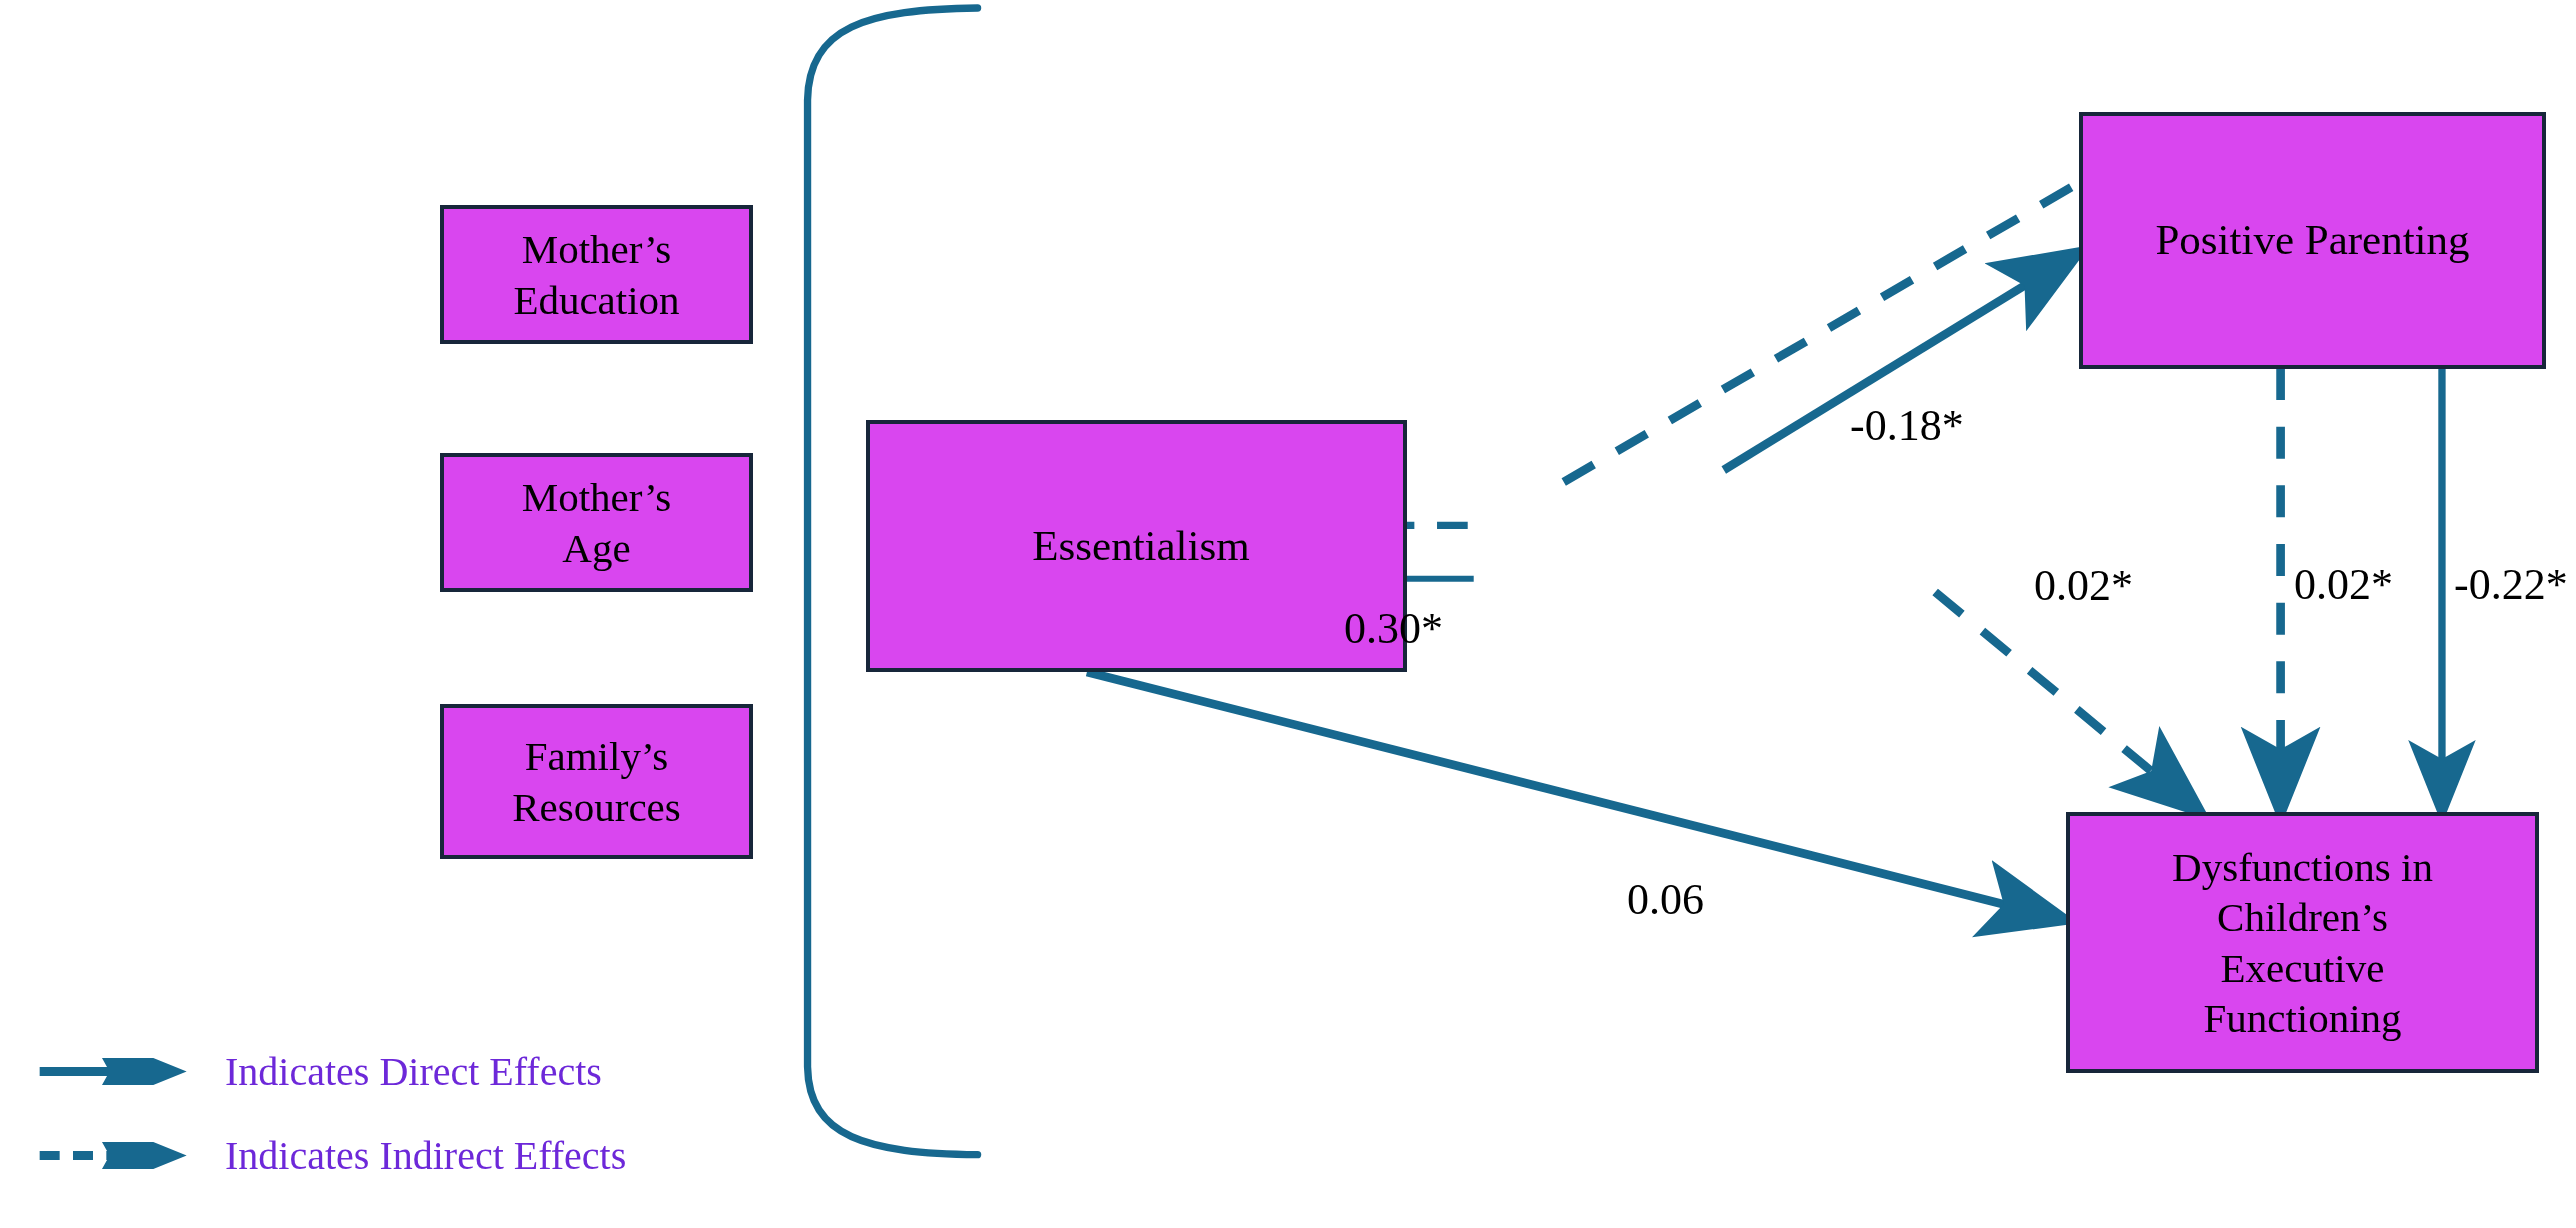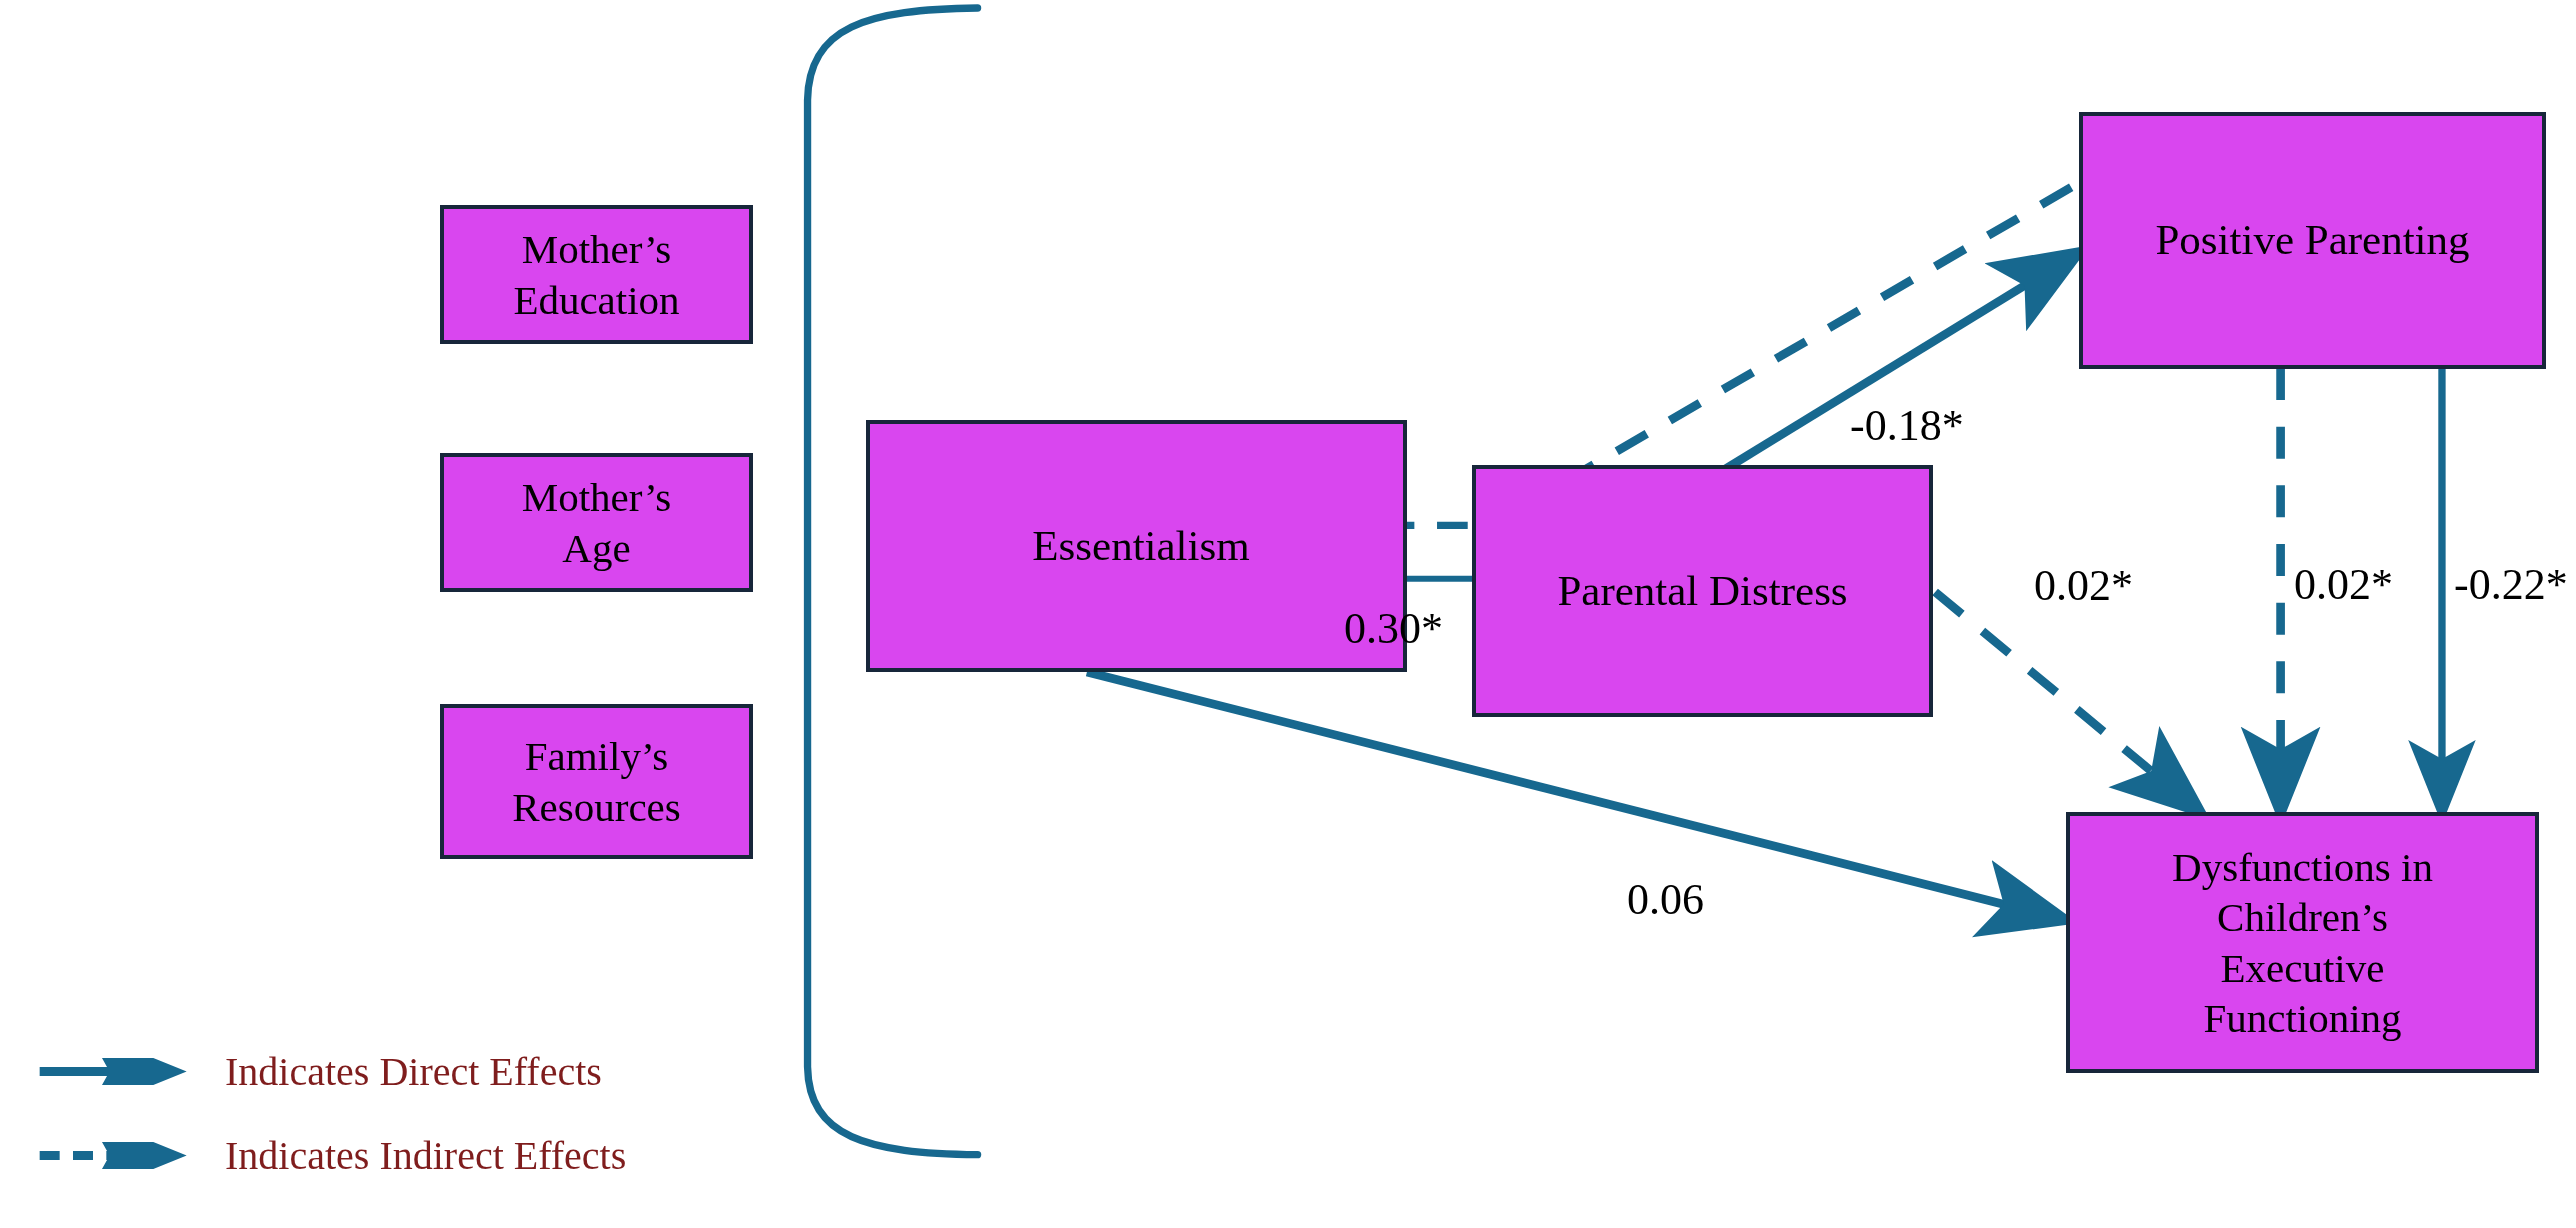--- a/index.html
+++ b/index.html
@@ -49,21 +49,21 @@
     background: transparent;
   }
   .legend-row {
     position: absolute;
     display: flex;
     align-items: center;
     z-index: 4;
   }
   .legend-text {
     font-family: "Liberation Serif", "DejaVu Serif", serif;
-    color: #7f1d1d;
+    color: #6d28d9;
     font-size: 40px;
     margin-left: 28px;
     white-space: nowrap;
   }
   .legend-glyph {
     width: 160px;
     height: 27px;
     flex: 0 0 auto;
   }
 </style>
@@ -113,23 +113,20 @@
 
   <div class="node-box" style="left:440px; top:704px; width:313px; height:155px; font-size:41px;">
     <span class="node-label">Family’s
 Resources</span>
   </div>
 
   <div class="node-box" style="left:866px; top:420px; width:541px; height:252px; font-size:43px;padding-left:9px;">
     <span class="node-label">Essentialism</span>
   </div>
 
-  <div class="node-box" style="left:1472px; top:465px; width:461px; height:252px; font-size:43px;">
-    <span class="node-label">Parental Distress</span>
-  </div>
 
   <div class="node-box" style="left:2079px; top:112px; width:467px; height:257px; font-size:43px;">
     <span class="node-label">Positive Parenting</span>
   </div>
 
   <div class="node-box" style="left:2066px; top:812px; width:473px; height:261px; font-size:41px;">
     <span class="node-label">Dysfunctions in
 Children’s
 Executive
 Functioning</span>

